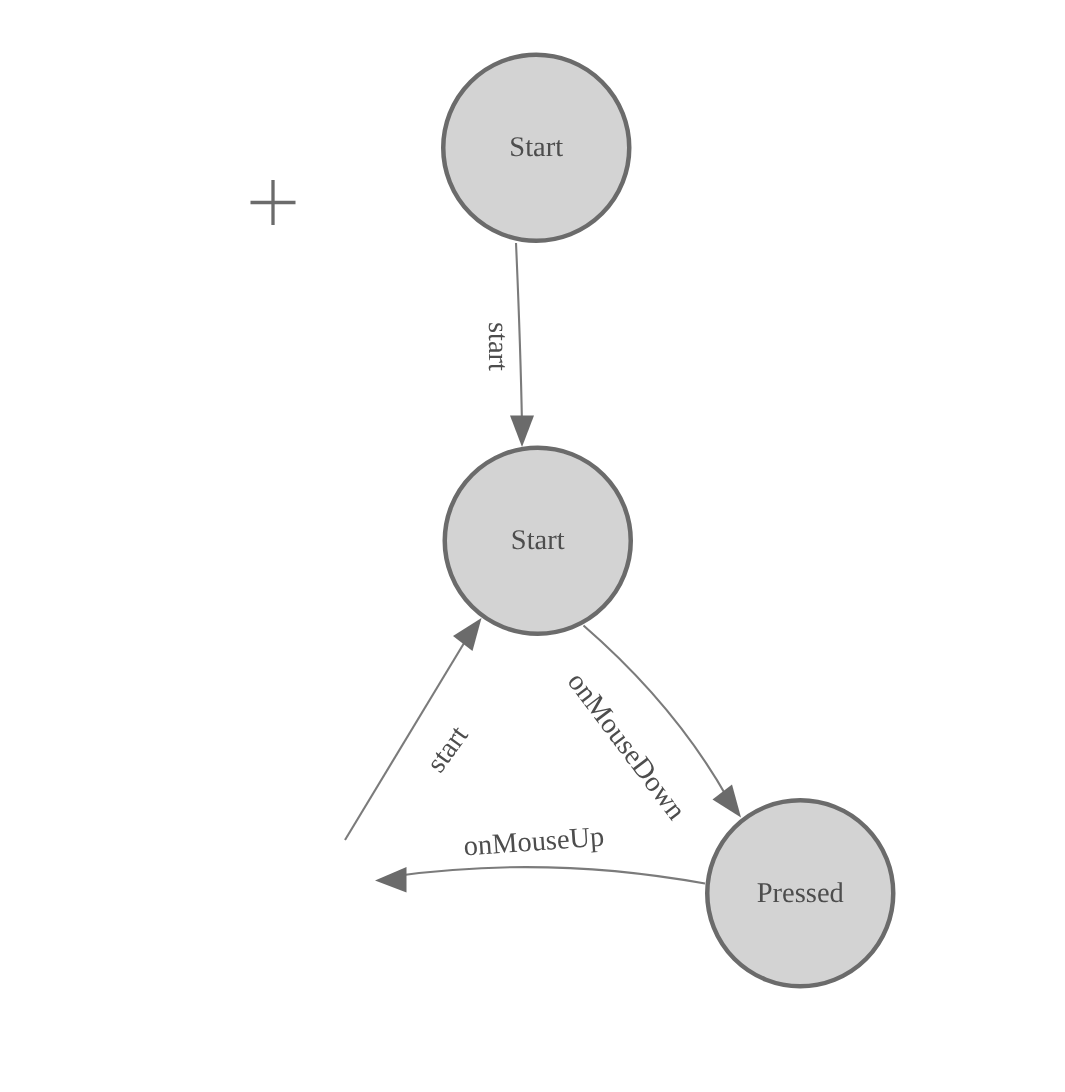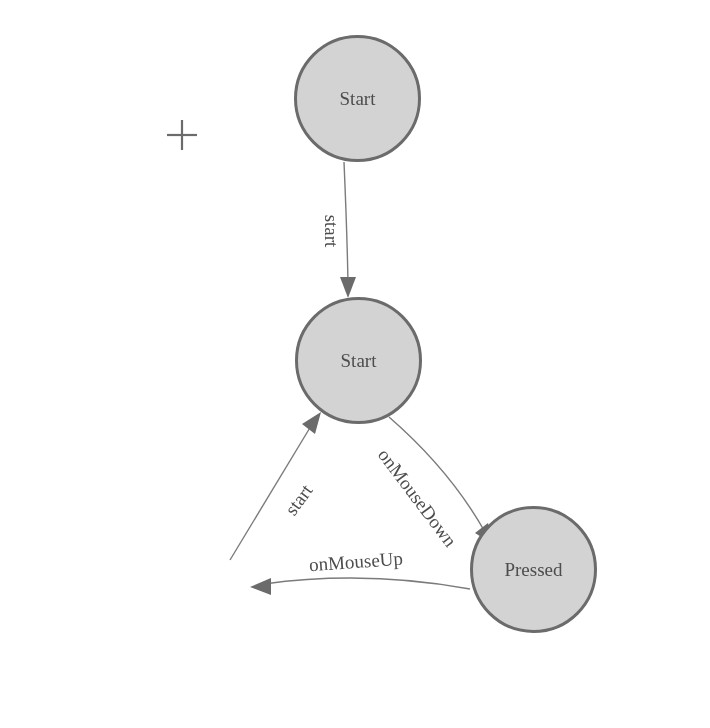--- a/index.html
+++ b/index.html
@@ -98,21 +98,21 @@
 
   <div class="node" style="left:294px; top:35px;">
     <span class="node-label">Start</span>
   </div>
 
   <div class="node" style="left:295px; top:297px;">
     <span class="node-label">Start</span>
   </div>
 
 
-  <div class="node" style="left:470px; top:506px;">
+  <div class="node" style="left:470px; top:532px;">
     <span class="node-label">Pressed</span>
   </div>
 
   <span class="edge-label" style="left:331px; top:231px; --rot:90deg;">start</span>
 
   <span class="edge-label" style="left:417px; top:498px; --rot:53deg;">onMouseDown</span>
 
   <span class="edge-label" style="left:356px; top:562px; --rot:-4deg;">onMouseUp</span>
 
   <span class="edge-label" style="left:299px; top:500px; --rot:-54deg;">start</span>

